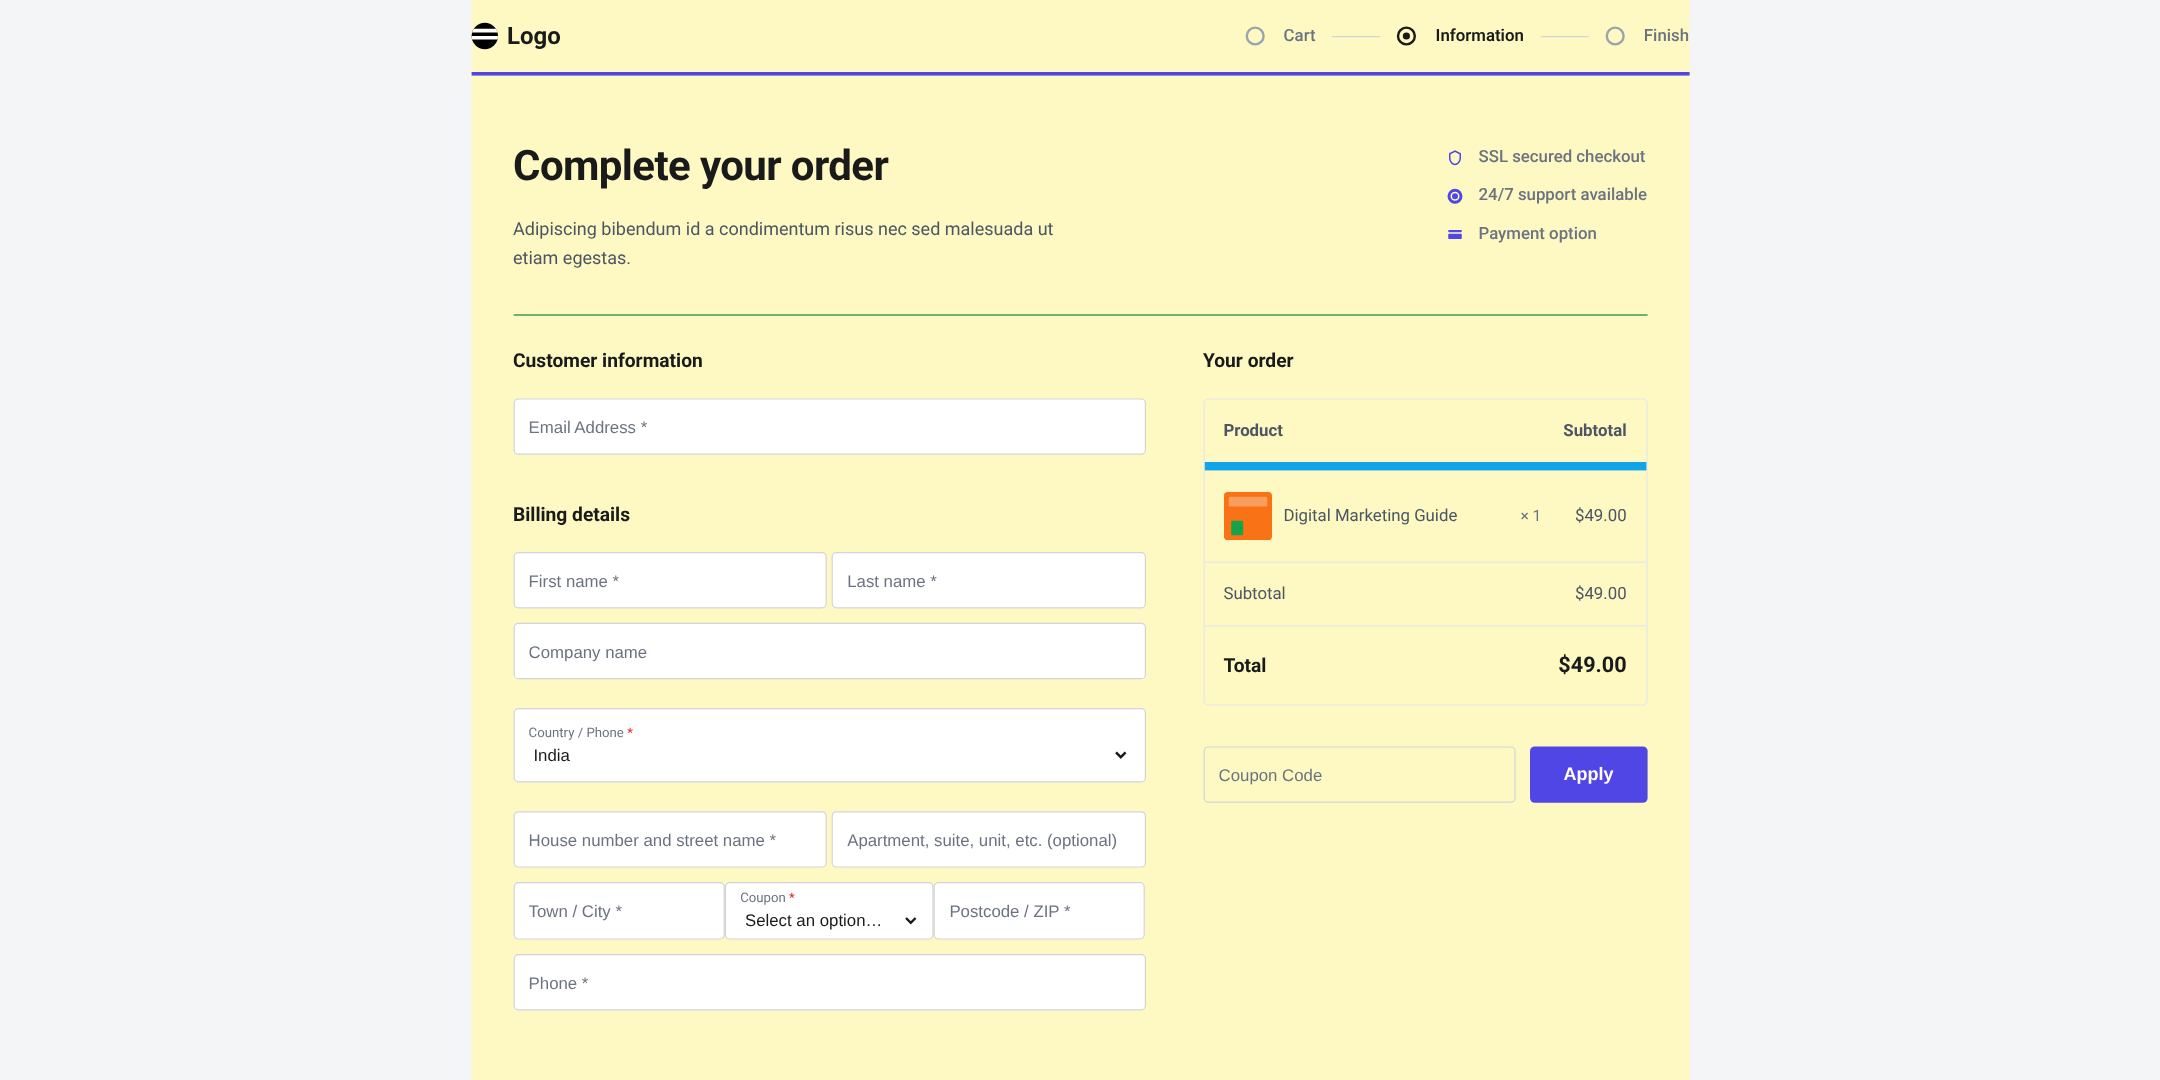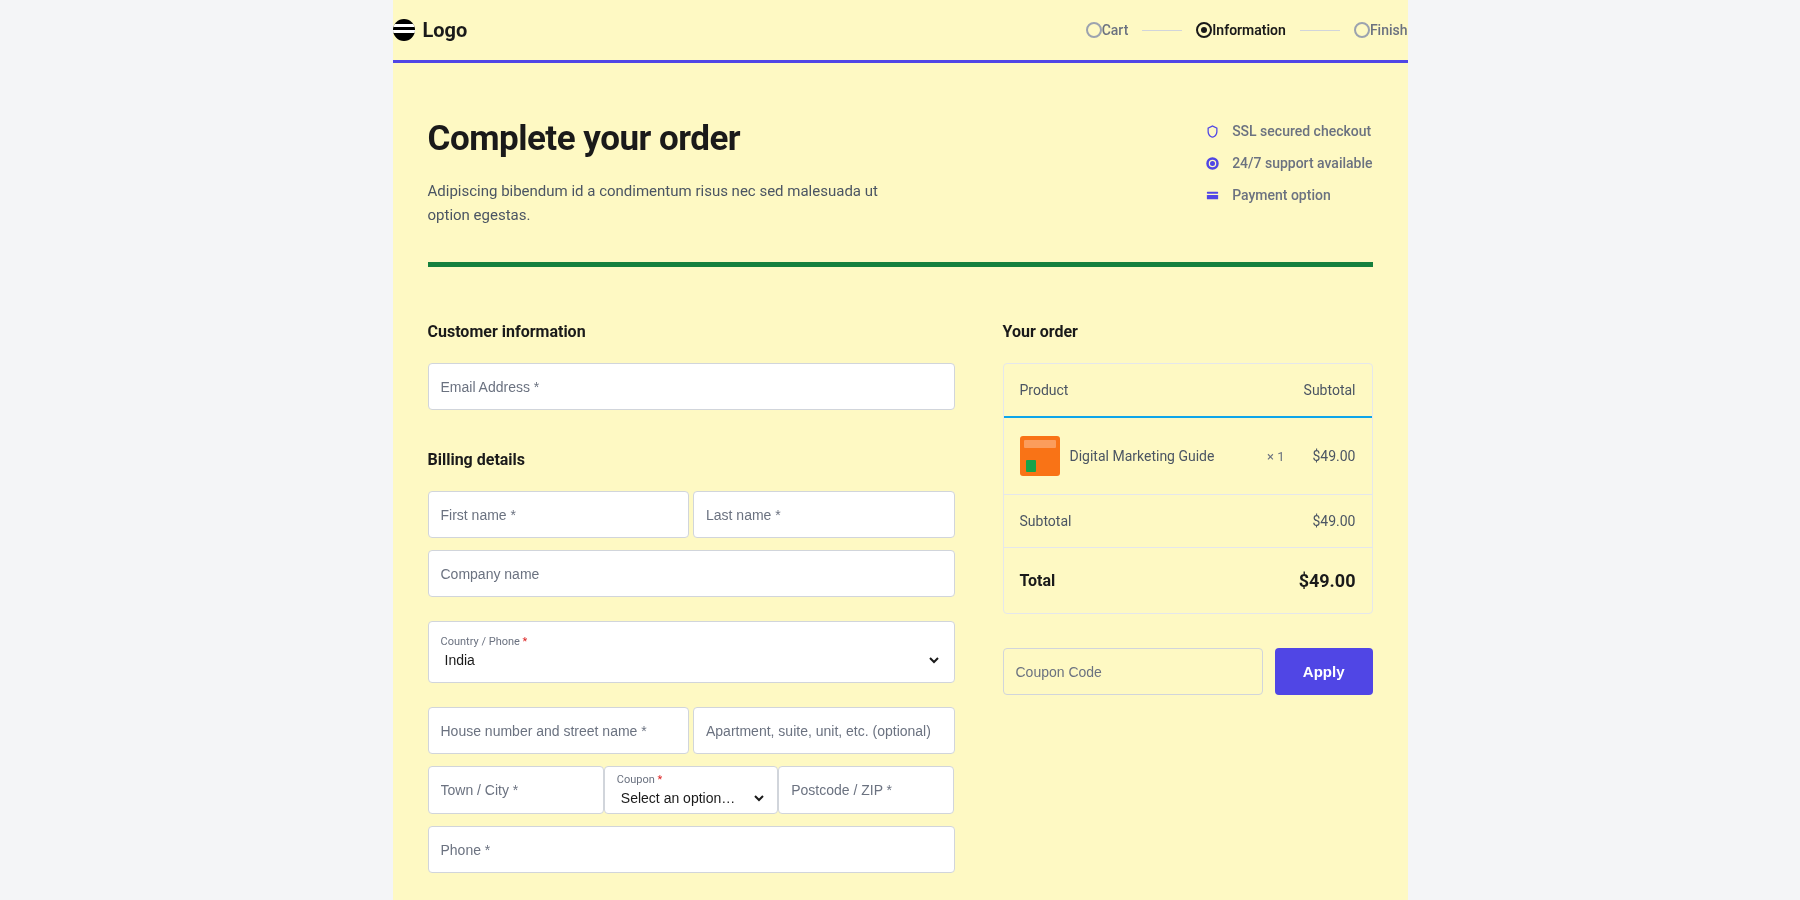--- a/index.html
+++ b/index.html
@@ -6,30 +6,30 @@
 body{font-family:-apple-system,BlinkMacSystemFont,"Segoe UI",Roboto,Arial,sans-serif;background:#f4f5f7;color:#1a1a1a}
 .page{max-width:1015px;margin:0 auto;background:#fef9c3;min-height:100vh}
 .header{display:flex;align-items:center;justify-content:space-between;padding:18px 0;margin:0 0 0 0}
 .logo-wrap{display:flex;align-items:center;gap:8px;margin-left:0}
 .logo-icon{width:22px;height:22px;border-radius:50%;background:linear-gradient(180deg,#000 0%,#000 100%);position:relative;overflow:hidden}
 .logo-icon::before,.logo-icon::after{content:"";position:absolute;left:-2px;right:-2px;height:3px;background:#fff;border-radius:2px}
 .logo-icon::before{top:5px}
 .logo-icon::after{top:11px}
 .logo-text{font-size:20px;font-weight:700;color:#1a1a1a}
 .steps{display:flex;align-items:center;gap:14px;margin-right:0}
-.step{display:flex;align-items:center;gap:0}
+.step{display:flex;align-items:center;gap:16px}
 .step-circle{width:16px;height:16px;border:2px solid #9ca3af;border-radius:50%;display:flex;align-items:center;justify-content:center}
 .step.active .step-circle{border-color:#1a1a1a}
 .step.active .step-circle::after{content:"";width:6px;height:6px;background:#1a1a1a;border-radius:50%}
 .step-label{font-size:14px;color:#6b7280;font-weight:500}
 .step.active .step-label{color:#1a1a1a;font-weight:600}
 .step-line{width:40px;height:1px;background:#d1d5db}
 .top-bar{height:3px;background:#5046e5;width:100%}
 .content{padding:55px 35px 40px}
-.hero{display:flex;justify-content:space-between;padding-bottom:35px;border-bottom:5px solid #15803d;margin-bottom:55px}
+.hero{display:flex;justify-content:space-between;padding-bottom:35px;border-bottom:1px solid #15803d;margin-bottom:28px}
 .hero-left{max-width:480px}
 .hero-title{font-size:35px;font-weight:700;color:#1a1a1a;letter-spacing:-0.5px}
 .hero-sub{font-size:15px;color:#4b5563;margin-top:20px;line-height:1.6}
 .benefits{display:flex;flex-direction:column;gap:16px;padding-top:5px}
 .benefit{display:flex;align-items:center;gap:12px;font-size:14px;color:#6b7280;font-weight:500}
 .benefit-icon{width:16px;height:16px;display:flex;align-items:center;justify-content:center;color:#5046e5}
 .main{display:flex;gap:48px}
 .form-col{flex:1;max-width:530px}
 .order-col{width:370px}
 .section-title{font-size:16px;font-weight:700;color:#1a1a1a;margin-bottom:22px}
@@ -38,21 +38,21 @@
 .field input::placeholder{color:#6b7280}
 .field-label-sm{font-size:11px;color:#6b7280;display:block;margin-bottom:2px}
 .field select{font-size:14px;color:#1a1a1a;appearance:auto}
 .req{color:#dc2626}
 .row{display:flex;gap:4px;margin-bottom:12px}
 .row .field{flex:1}
 .mb{margin-bottom:24px}
 .mb-lg{margin-bottom:40px}
 .order-box{border:1px solid #e5e7eb;border-radius:4px}
 .order-row{display:flex;justify-content:space-between;align-items:center;padding:18px 16px;font-size:14px;color:#4b5563}
-.order-head{border-bottom:2px solid #0ea5e9;font-weight:400}
+.order-head{border-bottom:7px solid #0ea5e9;font-weight:700}
 .order-item{border-bottom:1px solid #e5e7eb;padding:18px 16px}
 .order-item-inner{display:flex;align-items:center;gap:10px}
 .thumb{width:40px;height:40px;background:#f97316;border-radius:3px;position:relative;overflow:hidden}
 .thumb::before{content:"";position:absolute;top:4px;left:4px;right:4px;height:8px;background:rgba(255,255,255,0.3);border-radius:1px}
 .thumb::after{content:"";position:absolute;bottom:4px;left:6px;width:10px;height:12px;background:#16a34a;border-radius:1px}
 .item-name{flex:1;font-size:14px;color:#4b5563}
 .item-qty{font-size:13px;color:#6b7280;margin:0 18px}
 .item-price{font-size:14px;color:#4b5563}
 .subtotal-row{border-bottom:1px solid #e5e7eb}
 .total-row{padding:22px 16px}
@@ -92,21 +92,21 @@
       </div>
     </div>
   </div>
 
   <div class="top-bar"></div>
 
   <div class="content">
     <div class="hero">
       <div class="hero-left">
         <h1 class="hero-title">Complete your order</h1>
-        <p class="hero-sub">Adipiscing bibendum id a condimentum risus nec sed malesuada ut option egestas.</p>
+        <p class="hero-sub">Adipiscing bibendum id a condimentum risus nec sed malesuada ut etiam egestas.</p>
       </div>
       <div class="benefits">
         <div class="benefit">
           <span class="benefit-icon">
               <svg width="15" height="15" viewBox="0 0 24 24" fill="currentColor">
                 <path d="M12 2L4 6v6c0 5 3.4 9.6 8 10 4.6-.4 8-5 8-10V6l-8-4zm0 2.2l6 3v4.8c0 4-2.6 7.6-6 8-3.4-.4-6-4-6-8V7.2l6-3z"></path>
               </svg>
             </span>
           <span>SSL secured checkout</span>
         </div>

